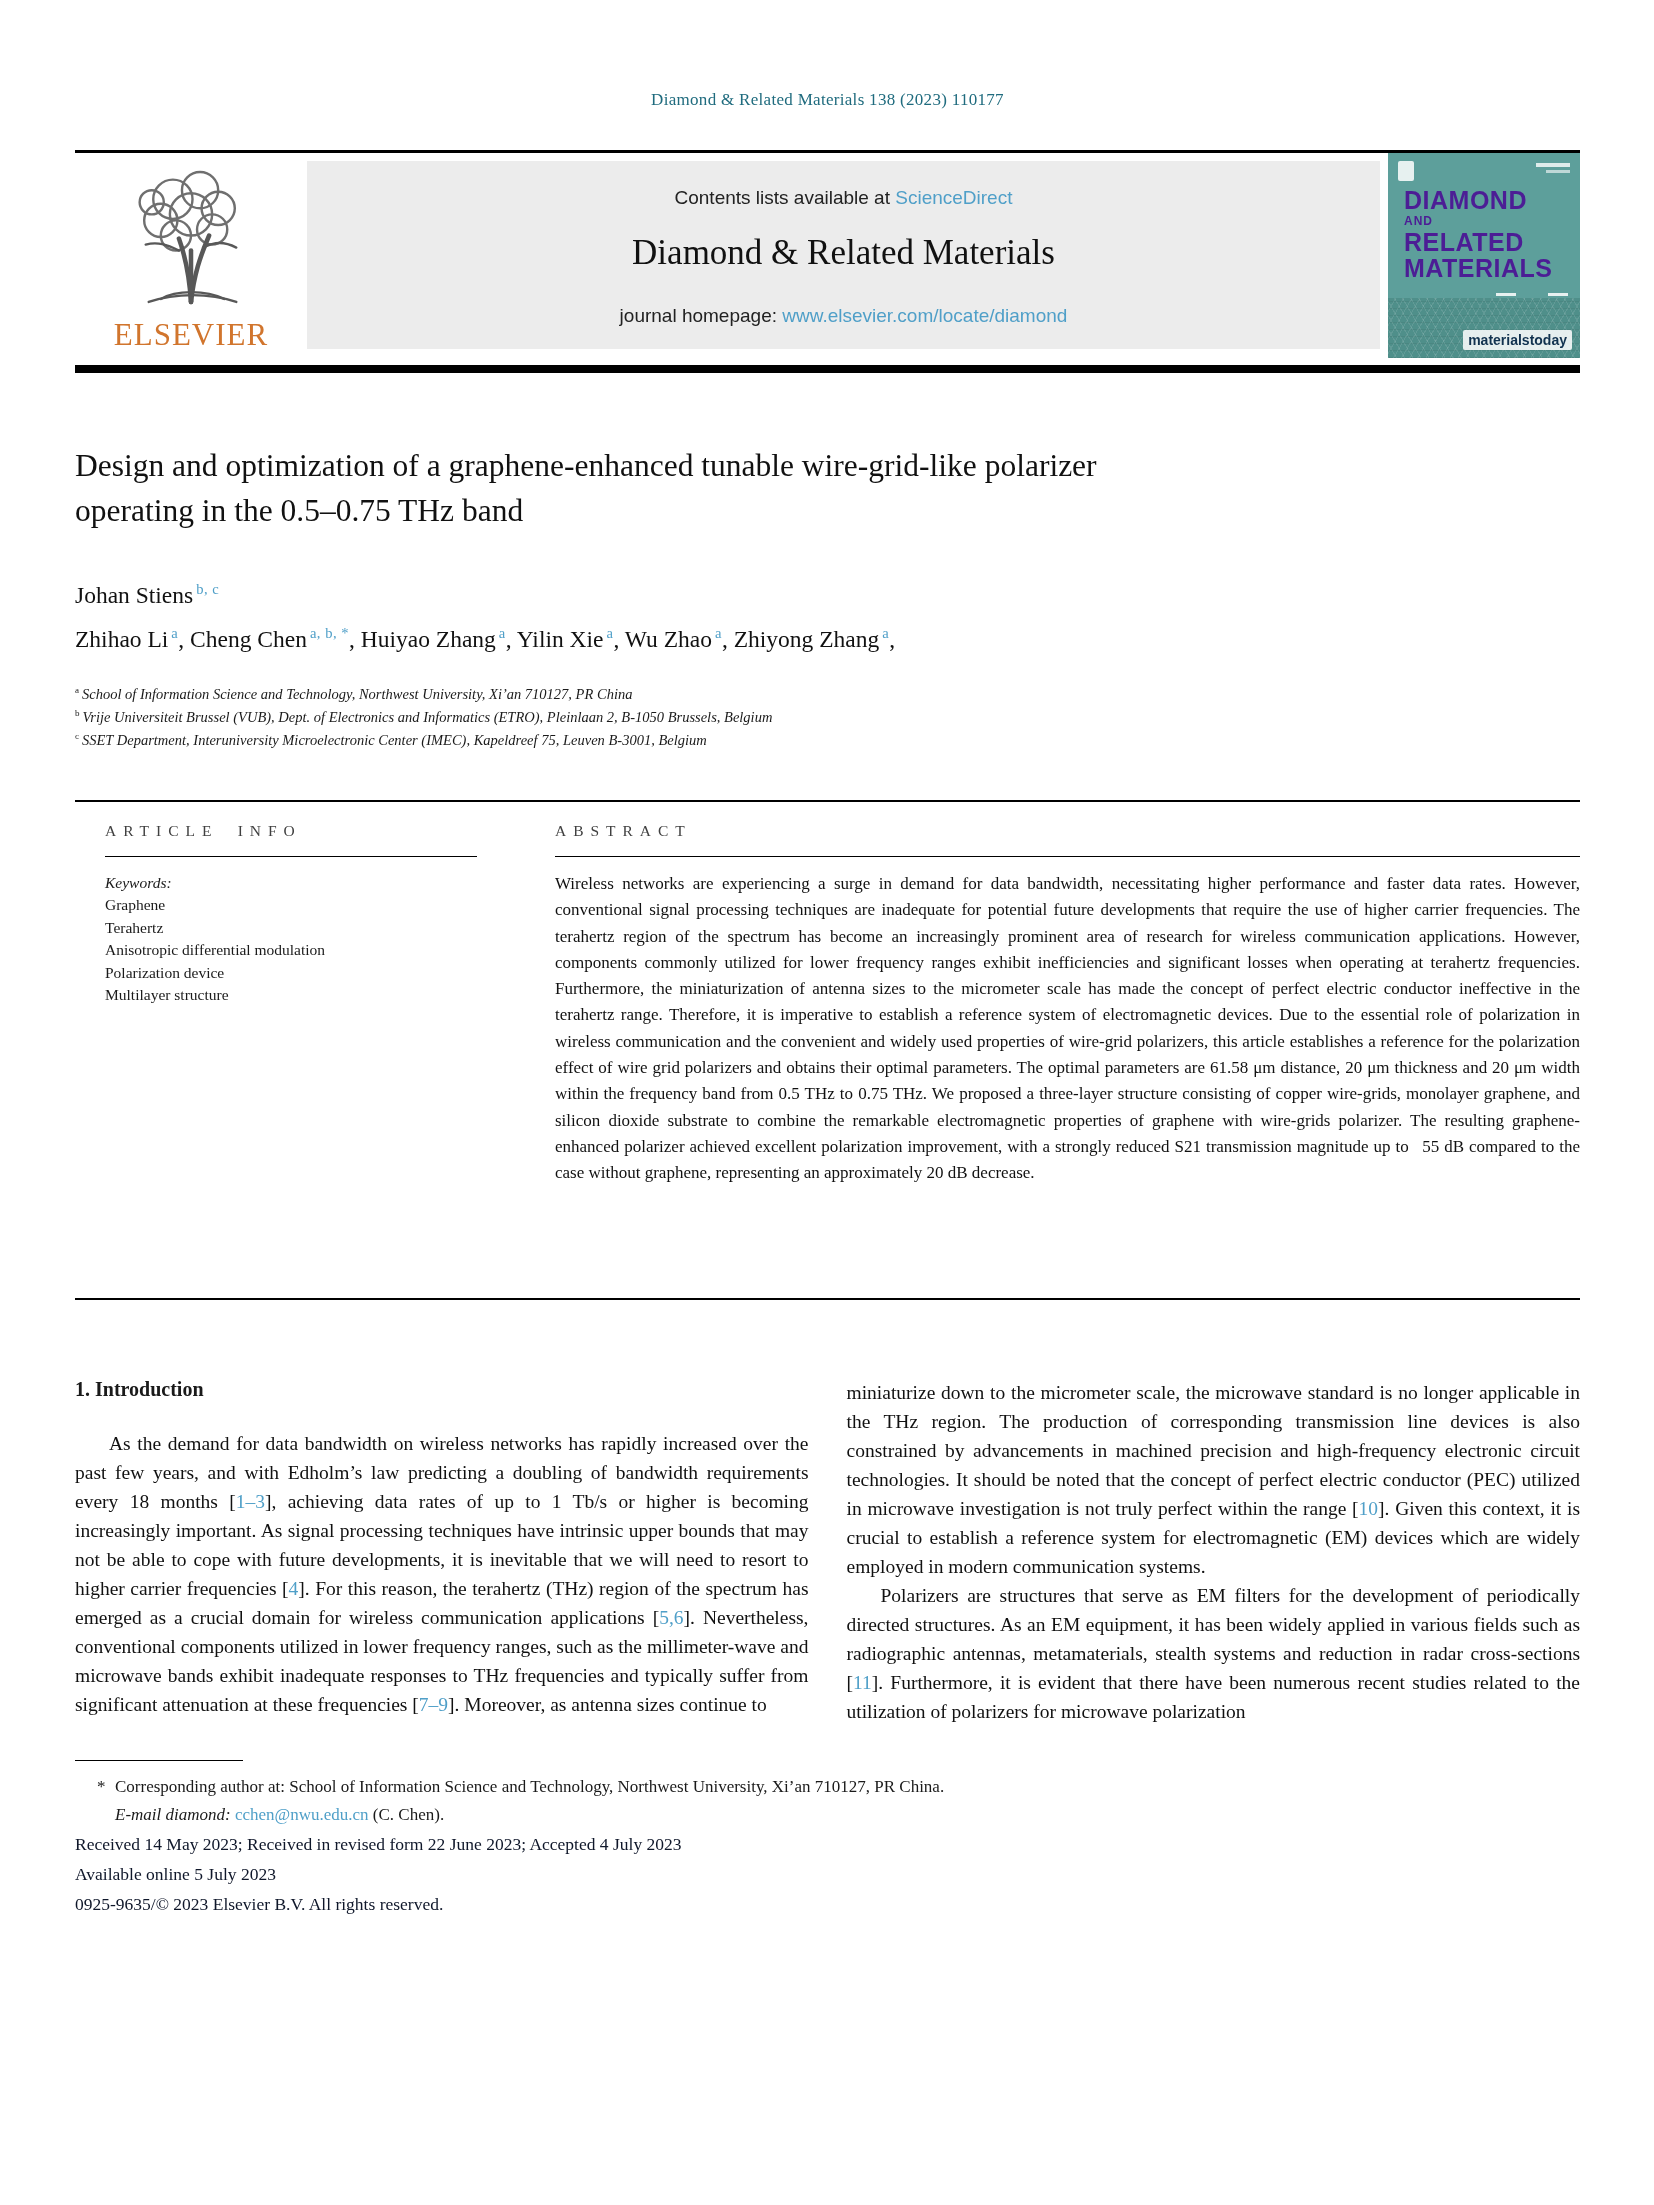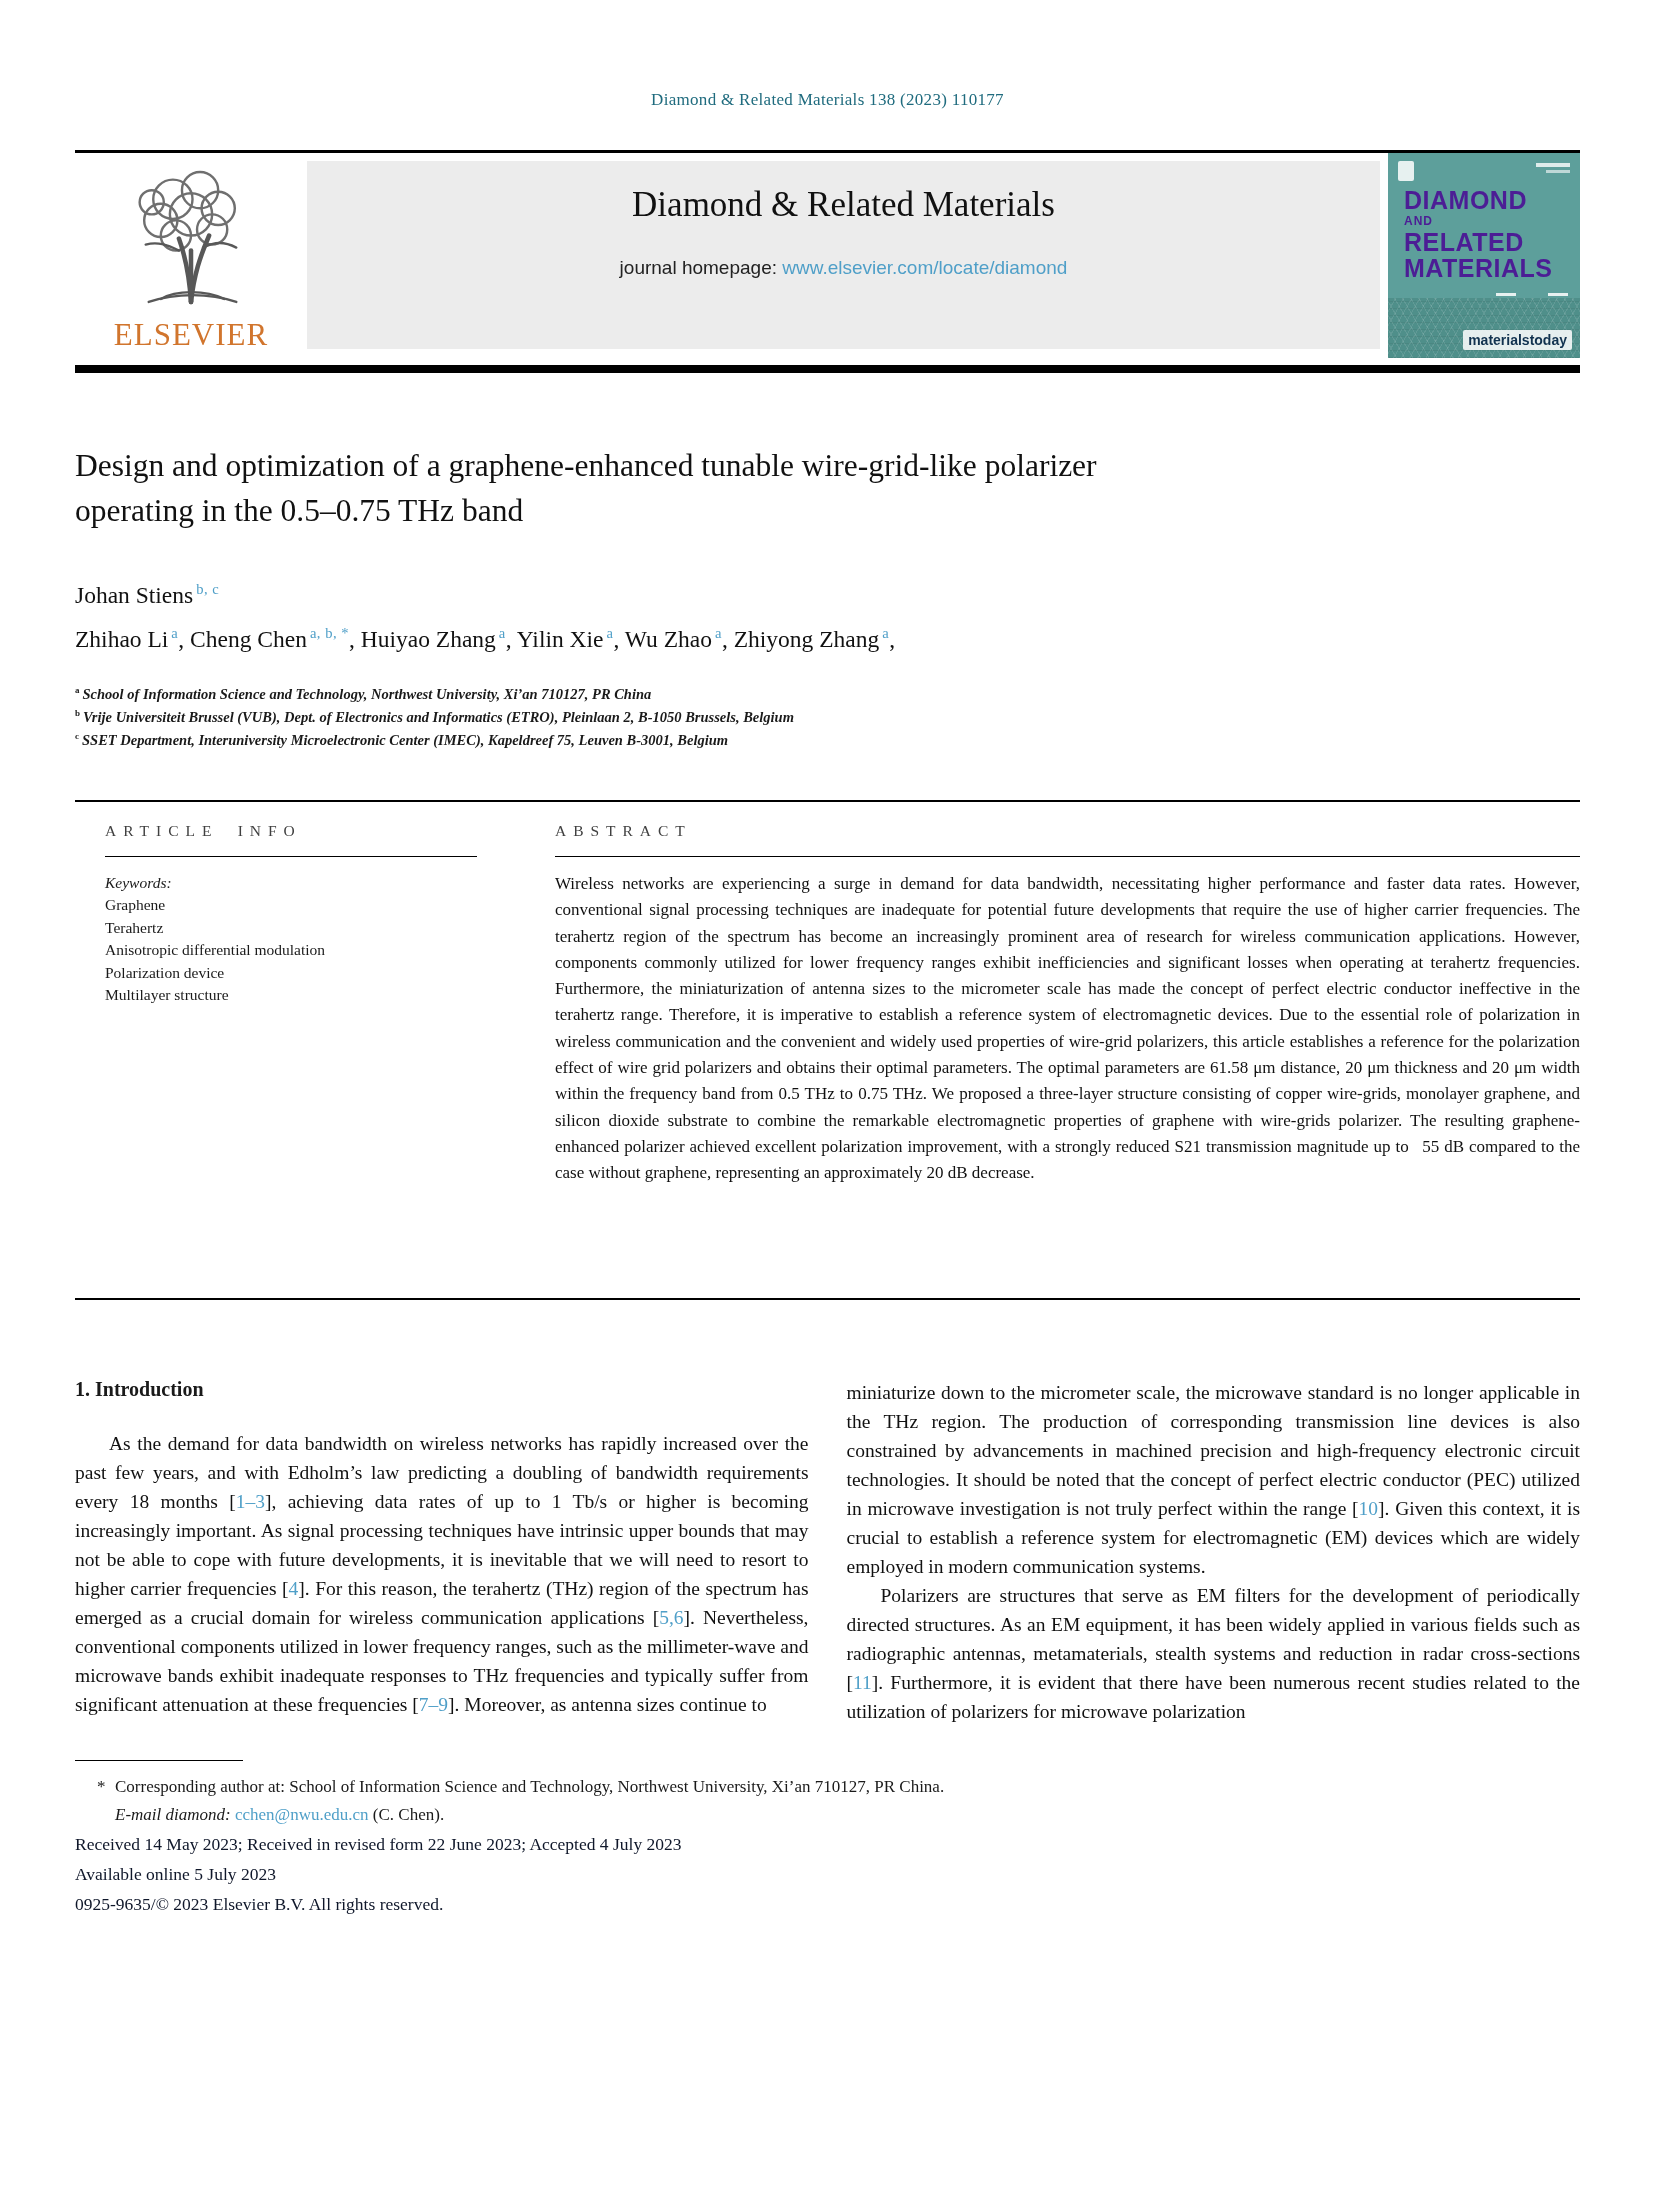--- a/index.html
+++ b/index.html
@@ -84,21 +84,21 @@
   }
   .rule-thick{border-top:8px solid #000;}
 
   
   .title{
     margin:70px 0 0;font-size:31.5px;font-weight:normal;color:#111;
     line-height:45px;width:1080px;
   }
   .authors{margin-top:40px;font-size:23.5px;line-height:44px;color:#111;}
   .authors sup{margin-left:3px;letter-spacing:0.5px;}
-  .affiliations{margin-top:22px;font-weight:bold;}
+  .affiliations{margin-top:22px;}
   .affil{font-size:14.5px;line-height:23px;}
   .affil sup{font-style:normal;margin-right:3px;}
   .affil .affil-text{font-style:italic;}
 
   
   .info-section{
     margin-top:48px;border-top:2px solid #000;border-bottom:2px solid #000;
     display:flex;min-height:500px;box-sizing:border-box;padding-top:20px;
   }
   .info-col{width:480px;box-sizing:border-box;padding-left:30px;flex:none;}
@@ -162,20 +162,23 @@
               <path d="M58 56 C66 52 72 52 80 56"></path>
               <path d="M30 90 C40 84 60 84 72 90"></path>
               <path d="M22 92 C40 86 62 86 80 92"></path>
             </g>
           </svg>
         </span>
         <div class="elsevier-word">ELSEVIER</div>
       </div>
 
       <div class="banner">
+        <div class="contents-line">
+          <span>Contents lists available at </span><span class="link">ScienceDirect</span>
+        </div>
         <div class="journal-title">Diamond &amp; Related Materials</div>
         <div class="homepage-line">
           <span>journal homepage: </span><span class="link">www.elsevier.com/locate/diamond</span>
         </div>
       </div>
 
       <div class="cover">
         <div class="cover-mark"></div>
         <div class="cover-issue-bar"></div>
         <div class="cover-issue-bar2"></div>

